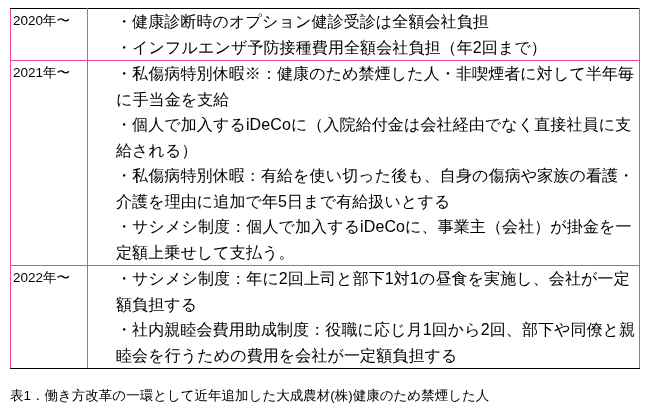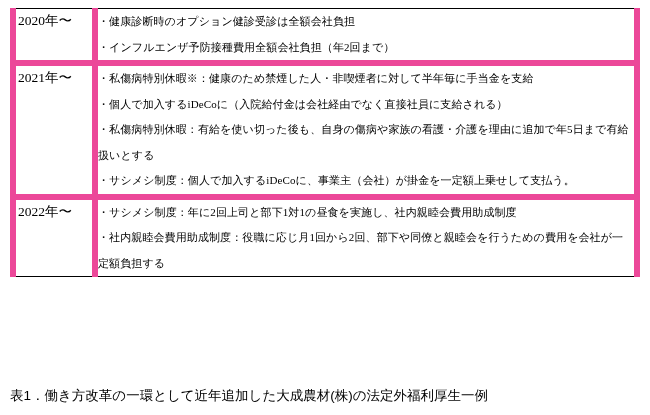--- a/index.html
+++ b/index.html
@@ -17,29 +17,28 @@
   .page {
     position: relative;
     width: 650px;
     height: 415px;
     box-sizing: border-box;
     padding: 8px 10px 0 10px;
   }
   .table-wrap {
     position: relative;
     width: 624px;
-    font-family: Liberation Serif, serif;
   }
   table.benefits {
     border-collapse: collapse;
     width: 630px;
     table-layout: fixed;
   }
   table.benefits td {
-    border: 6px solid #ec4899;
+    border: 1px solid #ec4899;
     padding: 0;
     vertical-align: top;
   }
   td.year-cell {
     width: 76px;
     border-right: 1px solid #000000;
     border-top: none;
     border-bottom: none;
     text-align: left;
     position: relative;
@@ -63,24 +62,25 @@
   td.items-cell.last {
     border-bottom: 1px solid #000000;
   }
   .year-label {
     font-size: 13.5px;
     line-height: 1.0;
     display: block;
     padding-left: 2px;
   }
   .item {
-    font-size: 11px;
+    font-size: 16px;
     line-height: 25.5px;
     white-space: pre-wrap;
     letter-spacing: 0.1px;
+    margin-left: 28px;
   }
   .caption {
     position: absolute;
     left: 10px;
     top: 388px;
     font-size: 13.5px;
     line-height: 1.2;
     white-space: nowrap;
   }
   .row-2020 .year-label { padding-top: 5px; }
@@ -113,23 +113,23 @@
             <div class="item">・個人で加入するiDeCoに（入院給付金は会社経由でなく直接社員に支給される）</div>
             <div class="item">・私傷病特別休暇：有給を使い切った後も、自身の傷病や家族の看護・介護を理由に追加で年5日まで有給扱いとする</div>
             <div class="item">・サシメシ制度：個人で加入するiDeCoに、事業主（会社）が掛金を一定額上乗せして支払う。</div>
           </td>
         </tr>
         <tr class="row-2022">
           <td class="year-cell last">
             <span class="year-label" style="padding-top: 5px;">2022年〜</span>
           </td>
           <td class="items-cell last">
-            <div class="item">・サシメシ制度：年に2回上司と部下1対1の昼食を実施し、社内親睦会費用助成制度</div>
+            <div class="item">・サシメシ制度：年に2回上司と部下1対1の昼食を実施し、会社が一定額負担する</div>
             <div class="item">・社内親睦会費用助成制度：役職に応じ月1回から2回、部下や同僚と親睦会を行うための費用を会社が一定額負担する</div>
           </td>
         </tr>
       </tbody>
     </table>
   </div>
 
-  <div class="caption">表1．働き方改革の一環として近年追加した大成農材(株)の法定外福利厚生一例</div>
+  <div class="caption">表1．働き方改革の一環として近年追加した大成農材(株)健康のため禁煙した人</div>
 
 </div>
 
 </body></html>

